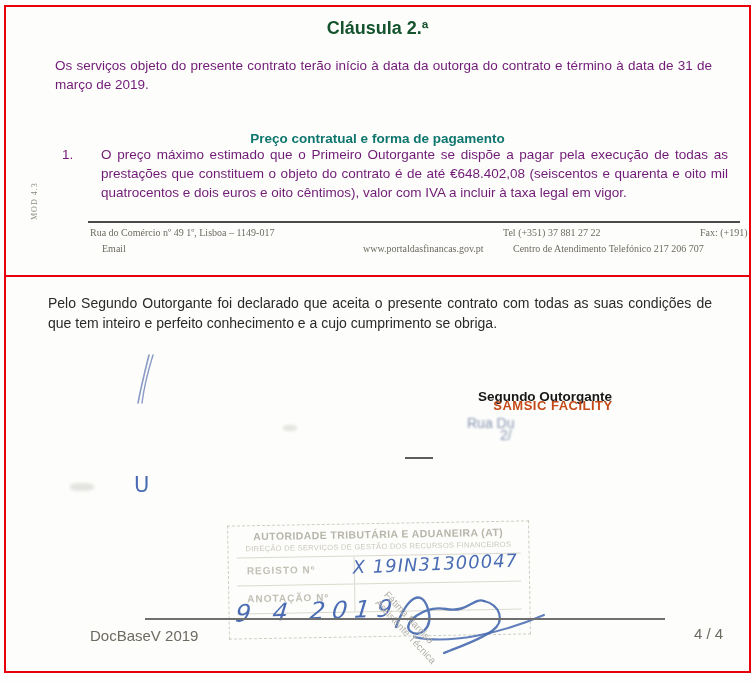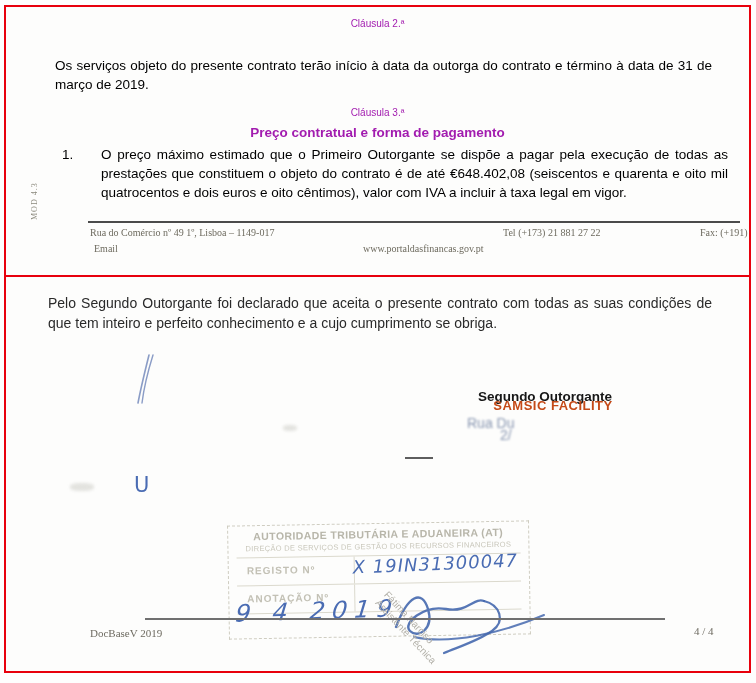--- a/index.html
+++ b/index.html
@@ -6,23 +6,23 @@
   .canvas{position:relative;width:756px;height:683px;background:#fefefe;
           font-family:"Liberation Sans",sans-serif;color:#2d2d2d;overflow:hidden;}
   .frame{position:absolute;left:4px;top:5px;width:743px;height:664px;
          border:2px solid #e8000d;background:#fdfdfc;}
   .divider{position:absolute;left:-2px;right:-2px;top:268px;height:2px;background:#e8000d;}
   .page{position:absolute;left:0;right:0;}
   .page1{top:0;height:268px;}
   .page2{top:270px;bottom:15px;}
   .abs{position:absolute;}
   .ctr{left:0;right:0;text-align:center;}
-  .h-bold{font-weight:normal;font-size:10px;color:#a21caf;}
+  .h-bold{font-weight:bold;font-size:18px;color:#14532d;}
   .h-blue{font-weight:bold;font-size:13.5px;}
-  .body-txt{font-size:13.5px;line-height:19px;text-align:justify;color:#000000;}
+  .body-txt{font-size:13.5px;line-height:19px;text-align:justify;color:#701a75;}
   .body-txt2{font-size:14px;line-height:20px;text-align:justify;color:#2a2a2a;}
   .mod{font-family:"Liberation Serif",serif;font-size:8px;color:#8a887c;letter-spacing:1px;
        transform:rotate(-90deg);transform-origin:left top;white-space:nowrap;}
   .foot-rule{height:2px;background:#4b4b4b;}
   .foot{font-family:"Liberation Serif",serif;font-size:10px;color:#6d6a5e;white-space:nowrap;}
   .sig-title{font-weight:bold;font-size:13.5px;color:#171717;white-space:nowrap;
              transform:translateX(-50%);}
   .samsic{font-weight:bold;font-size:13px;color:#c2410c;letter-spacing:.5px;white-space:nowrap;
           transform:translateX(-50%);filter:blur(.4px);opacity:.95;}
   .blur-addr{font-size:14px;color:#8795b0;filter:blur(.9px);white-space:nowrap;}
@@ -37,46 +37,46 @@
   .stamp-row{display:flex;height:27px;border-bottom:1px solid #dbd9cd;}
   .stamp-cell-label{width:118px;border-right:1px solid #dbd9cd;font-weight:bold;font-size:10px;
                     letter-spacing:1px;color:#c3c1b5;padding:7px 0 0 10px;box-sizing:border-box;}
   .hand{color:#4a6cb3;font-style:italic;font-family:"DejaVu Sans",sans-serif;}
   .reg-value{left:124px;top:30px;font-size:18px;letter-spacing:1px;white-space:nowrap;
              transform:rotate(-1.5deg);}
   .hand-date{font-size:24px;letter-spacing:7px;transform:skewX(-8deg) rotate(-2deg);white-space:nowrap;}
   .sig-name{transform:rotate(47deg);transform-origin:left top;font-size:10px;color:#b2b0a8;
             line-height:12px;white-space:nowrap;}
   .gray-line{height:2px;background:#707070;}
-  .doc-foot{font-family:Liberation Serif, serif;font-size:11px;color:#6d6a60;white-space:nowrap;}
+  .doc-foot{font-family:Liberation Sans, sans-serif;font-size:15px;color:#6d6a60;white-space:nowrap;}
 </style>
 </head>
 <body>
 
 <div class="canvas">
   <div class="frame">
 
     <section class="page page1">
       <div class="abs ctr h-bold" style="top:11px">Cláusula 2.ª</div>
       <div class="abs body-txt" style="top:49px;left:49px;width:657px">Os serviços objeto do presente contrato terão início à data da outorga do contrato e término à data de 31 de março de 2019.</div>
 
-      <div class="abs ctr h-bold" style="top:100px">Cláusula 3.ª</div>
-      <div class="abs ctr h-blue" style="top:118px;color:#a21caf">Preço contratual e forma de pagamento</div>
+      <div class="abs ctr h-blue" style="top:124px;color:#0f766e">Preço contratual e forma de pagamento</div>
 
       <div class="abs body-txt" style="top:138px;left:56px">1.</div>
       <div class="abs body-txt" style="top:138px;left:95px;width:627px">O preço máximo estimado que o Primeiro Outorgante se dispõe a pagar pela execução de todas as prestações que constituem o objeto do contrato é de até €648.402,08 (seiscentos e quarenta e oito mil quatrocentos e dois euros e oito cêntimos), valor com IVA a incluir à taxa legal em vigor.</div>
 
       <div class="abs mod" style="left:24px;top:213px">MOD 4.3</div>
 
       <div class="abs foot-rule" style="left:82px;top:214px;width:652px"></div>
       <div class="abs foot" style="left:84px;top:220px">Rua do Comércio nº 49 1º, Lisboa – 1149-017</div>
-      <div class="abs foot" style="left:497px;top:220px">Tel (+173) 21 881 27 22</div>
+      <div class="abs foot" style="left:497px;top:220px">Tel (+351) 37 881 27 22</div>
       <div class="abs foot" style="left:694px;top:220px">Fax: (+191)</div>
-      <div class="abs foot" style="left:88px;top:236px">Email</div>
+      <div class="abs foot" style="left:96px;top:236px">Email</div>
       <div class="abs foot" style="left:357px;top:236px">www.portaldasfinancas.gov.pt</div>
+      <div class="abs foot" style="left:507px;top:236px">Centro de Atendimento Telefónico 217 206 707</div>
     </section>
 
     <div class="divider"></div>
 
     <section class="page page2">
       <div class="abs body-txt2" style="top:16px;left:42px;width:664px">Pelo Segundo Outorgante foi declarado que aceita o presente contrato com todas as suas condições de que tem inteiro e perfeito conhecimento e a cujo cumprimento se obriga.</div>
 
       <svg class="abs" style="left:126px;top:76px" width="26" height="52" viewBox="0 0 26 52">
         <path d="M17,2 C13,18 9,34 6,50" stroke="#8a9cc6" stroke-width="1.6" fill="none" stroke-linecap="round"></path>
         <path d="M21,2 C16,18 12,34 10,50" stroke="#8a9cc6" stroke-width="1.4" fill="none" stroke-linecap="round"></path>

